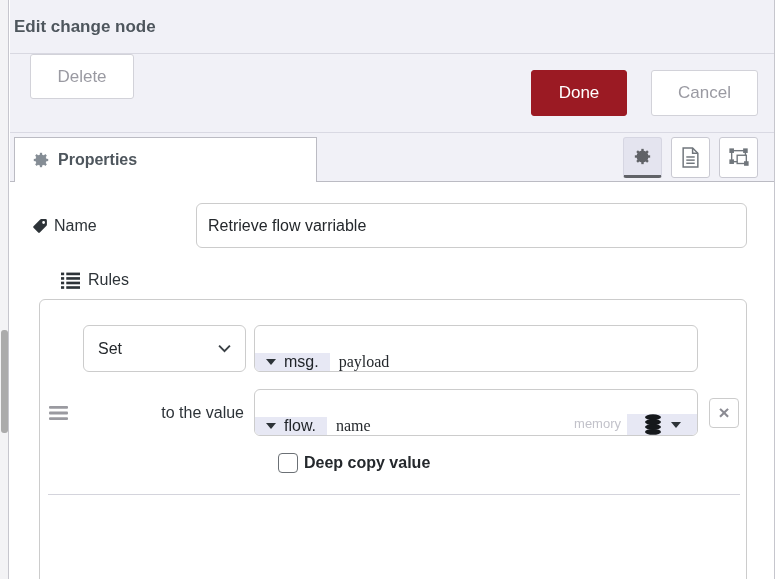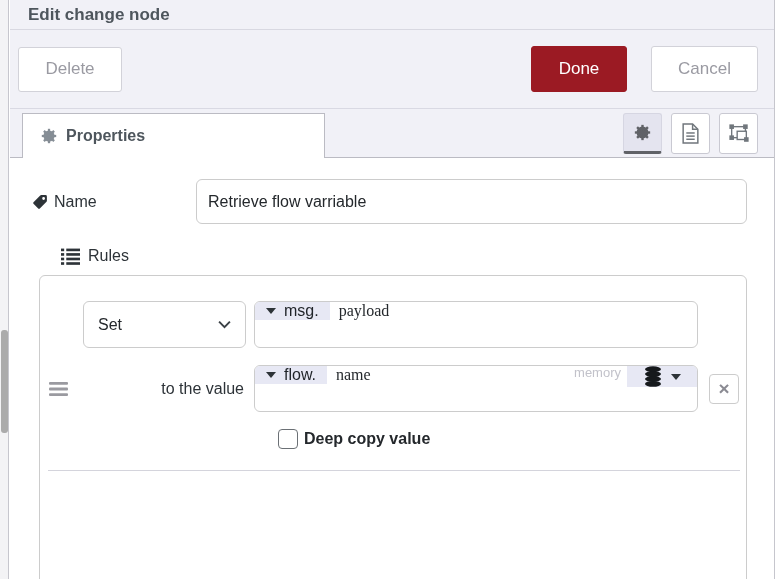--- a/index.html
+++ b/index.html
@@ -11,36 +11,36 @@
   
   .left-strip{ position:absolute; left:0; top:0; width:9px; height:579px;
     background:#f3f3f5; border-right:1px solid #c6c6cd; }
   .scroll-thumb{ position:absolute; left:1px; top:330px; width:7px; height:103px;
     background:#ababab; border-radius:3px; }
 
   
   .tray{ position:absolute; left:10px; top:0; width:765px; height:579px;
     background:#ffffff; border-right:1px solid #c6c6cd; }
 
-  .tray-header{ height:30px; background:#f1f1f7; border-bottom:1px solid #d8d8e1;
-    display:flex; align-items:center; padding-left:18px; }
+  .tray-header{ height:54px; background:#f1f1f7; border-bottom:1px solid #d8d8e1;
+    display:flex; align-items:center; padding-left:4px; }
   .tray-title{ font-size:17px; font-weight:bold; color:#4e565d; }
 
   .toolbar{ height:79px; background:#f1f1f7; border-bottom:1px solid #d9d9e3;
-    display:flex; align-items:center; padding:0 16px 0 8px; }
+    display:flex; padding:0 16px 0 20px; }
   .btn{ font-family:inherit; font-size:17px; border-radius:3px; cursor:pointer; }
   .btn-plain{ background:#ffffff; border:1px solid #d2d2d9; color:#9a9aa2; }
   .btn-delete{ width:104px; height:45px; }
   .toolbar-right{ margin-left:auto; display:flex; align-items:center; gap:24px; }
   .btn-cancel{ width:107px; height:46px; }
   .btn-done{ width:96px; height:46px; background:#9b1a23; border:1px solid #9b1a23; color:#ffffff; }
 
   
   .tab-row{ position:relative; height:49px; background:#f1f1f7; border-bottom:1px solid #bbbbc3; }
-  .tab{ position:absolute; left:12px; top:4px; bottom:-1px; width:303px; background:#ffffff;
+  .tab{ position:absolute; left:4px; top:4px; bottom:-1px; width:303px; background:#ffffff;
     border:1px solid #bbbbc3; border-bottom:none; display:flex; align-items:center;
     gap:9px; padding-left:18px; cursor:pointer; }
   .tab-label{ font-size:16px; font-weight:bold; color:#4e565d; }
   .tab-buttons{ position:absolute; right:16px; top:4px; display:flex; gap:9px; }
   .tab-btn{ width:39px; height:41px; display:flex; align-items:center; justify-content:center;
     background:#ffffff; border:1px solid #c9c9d2; border-radius:3px; cursor:pointer; }
   .tab-btn.selected{ background:#e4e4ef; border:1px solid #d6d6e2; border-bottom:3px solid #606267; }
 
   
   .body{ background:#ffffff; padding:21px 27px 0 18px; }
@@ -59,21 +59,21 @@
 
   .rule-row{ display:flex; align-items:center; }
   .row1{ margin:25px 0 0 43px; }
   .row2{ margin:17px 0 0 9px; }
 
   .select{ width:163px; height:47px; border:1px solid #cccccc; border-radius:6px; background:#fff;
     display:flex; align-items:center; padding:7px 14px; font-size:16px; color:#24282c; cursor:pointer; }
   .select .chev{ margin-left:auto; display:flex; }
 
   .typed-input{ width:444px; height:47px; margin-left:8px; border:1px solid #cccccc;
-    border-radius:6px; background:#ffffff; display:flex; align-items:flex-start; overflow:hidden; }
+    border-radius:6px; background:#ffffff; display:flex; align-items:flex-end; overflow:hidden; }
   .ti-prefix{ background:#e7e8f4; border:none; display:flex; align-items:center; gap:8px;
     padding:0 11px; font-family:inherit; font-size:16px; color:#1f2328; cursor:pointer; }
   .caret{ width:0; height:0; border-left:5px solid transparent; border-right:5px solid transparent;
     border-top:6px solid #2d3338; }
   .ti-field-wrap{ position:relative; flex:1; display:flex; }
   .ti-input{ flex:1; width:100%; border:none; outline:none; padding:0 9px;
     font-family:Liberation Serif, serif; font-size:16px; color:#24282c; background:transparent; }
   .store-hint{ position:absolute; right:6px; bottom:4px; font-size:13px; color:#c2c2ca;margin-left:12px; }
   .ti-store{ width:70px; background:#e7e8f4; border:none; display:flex; align-items:center;
     justify-content:center; gap:9px; cursor:pointer; }

